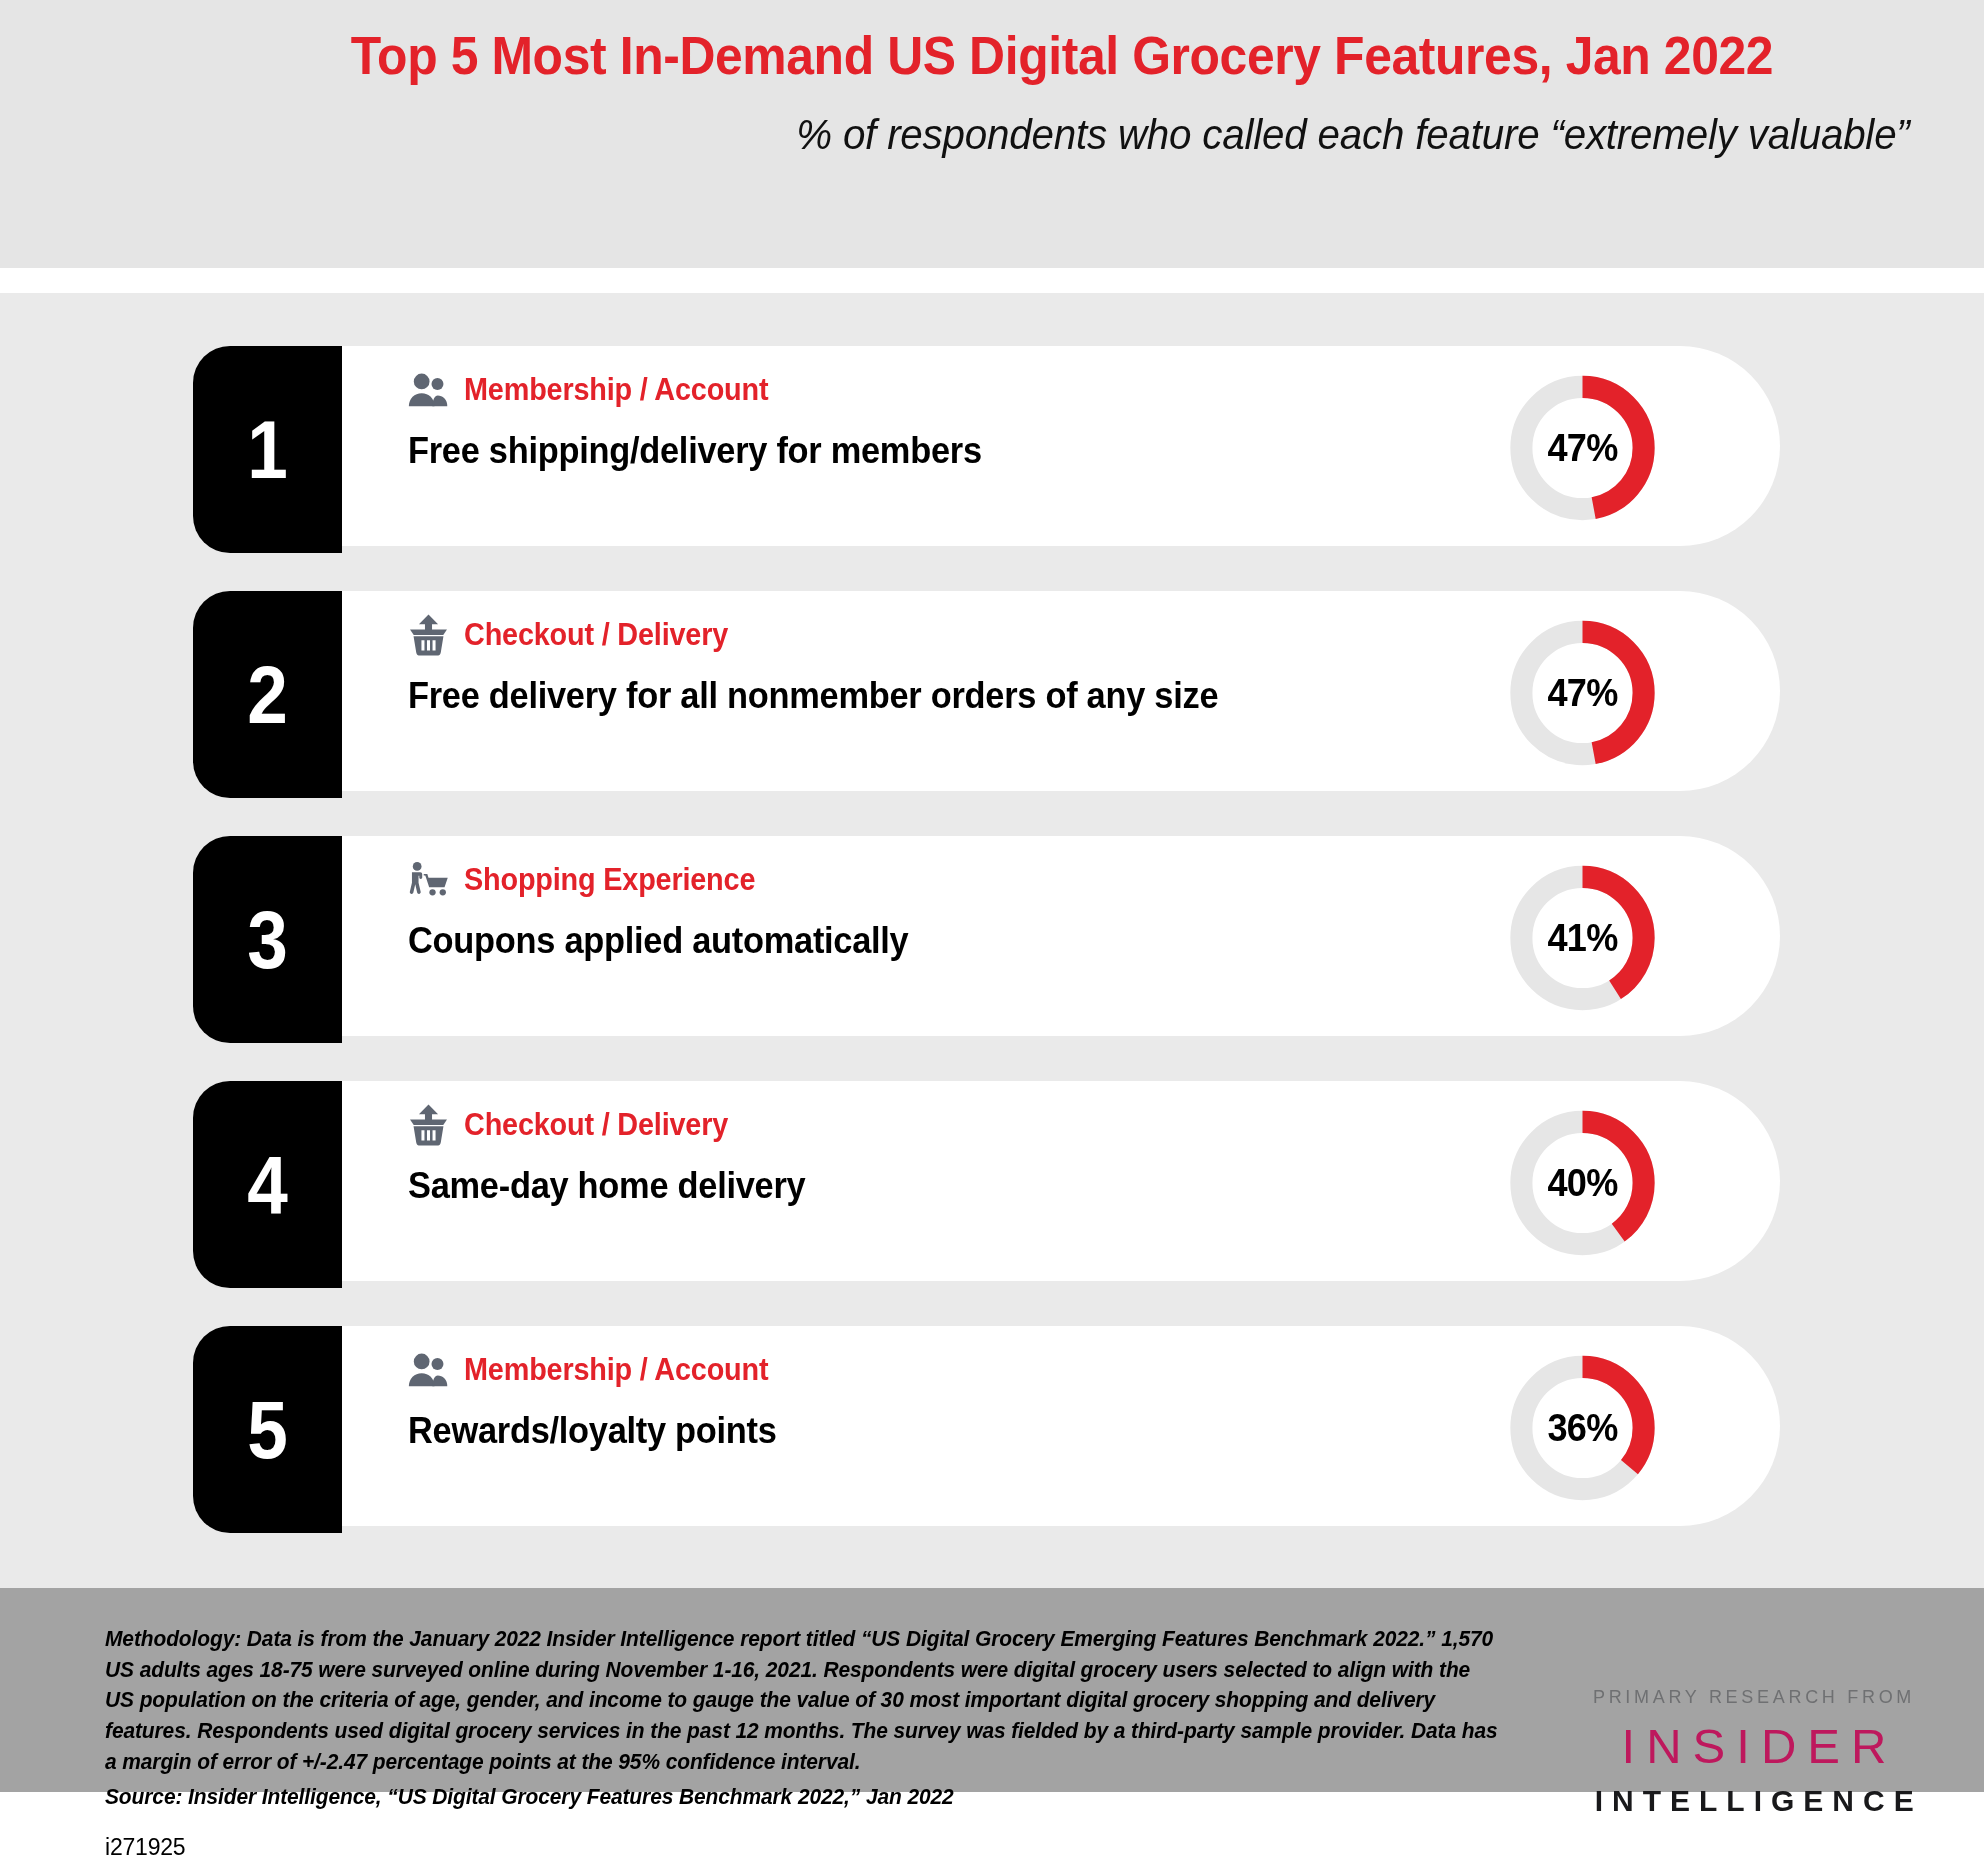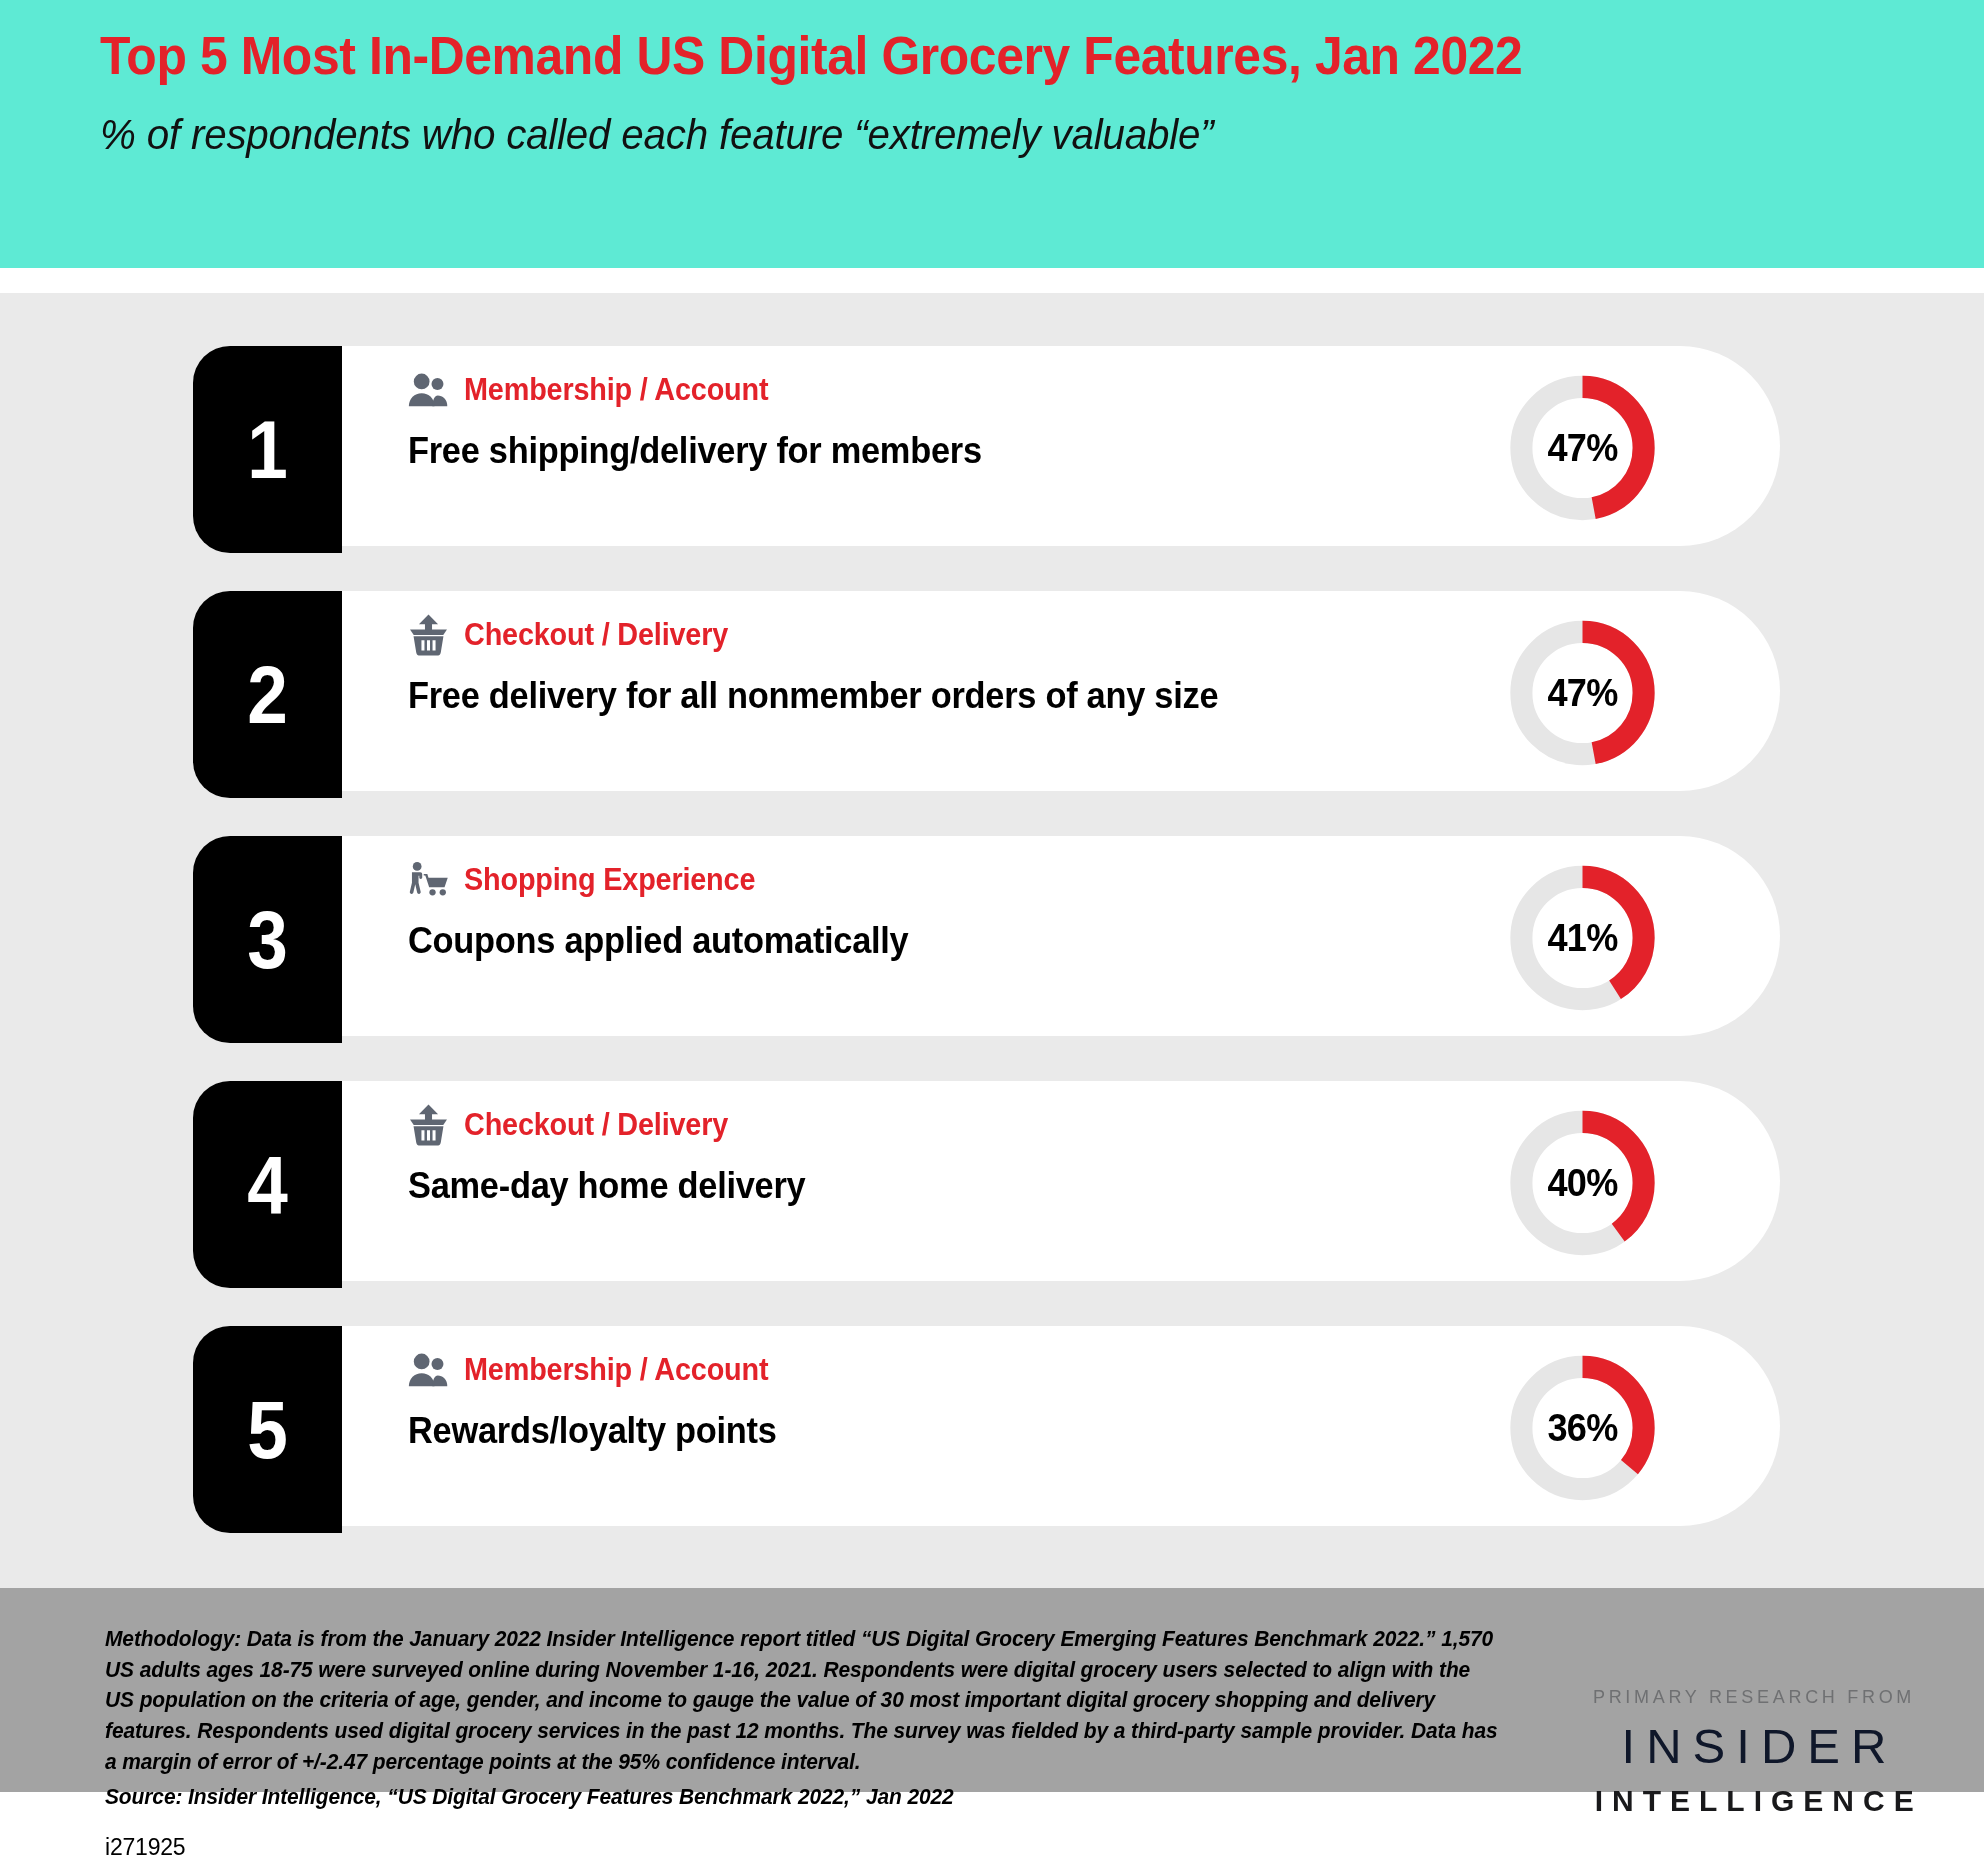--- a/index.html
+++ b/index.html
@@ -14,21 +14,22 @@
     -webkit-font-smoothing: antialiased;
     overflow: hidden;
     position: relative;
   }
 
   
   .header {
     padding: 25.4px 0 0 100px;
     height: 268px;
     box-sizing: border-box;
-    background: #5eead4;
+    background: #e5e5e5;
+    text-align: right;
   }
   .title {
     color: #E3222A;
     font-size: 53px;
     font-weight: bold;
     line-height: 1.16;
     letter-spacing: -0.4px;
     max-width: 1780px;
     margin: 0;
     padding: 0;
@@ -222,21 +223,21 @@
   .brand-kicker {
     font-size: 18px;
     letter-spacing: 3.7px;
     color: #6f7072;
     font-weight: 500;
     margin-bottom: 13.6px;
   }
   .brand-name1 {
     font-size: 49px;
     letter-spacing: 11px;
-    color: #0f172a;
+    color: #be185d;
     font-weight: 400;
     line-height: 1;
     padding-left: 11px;
   }
   .brand-name2 {
     font-size: 30px;
     letter-spacing: 9px;
     color: #19191b;
     font-weight: 600;
     line-height: 1;

